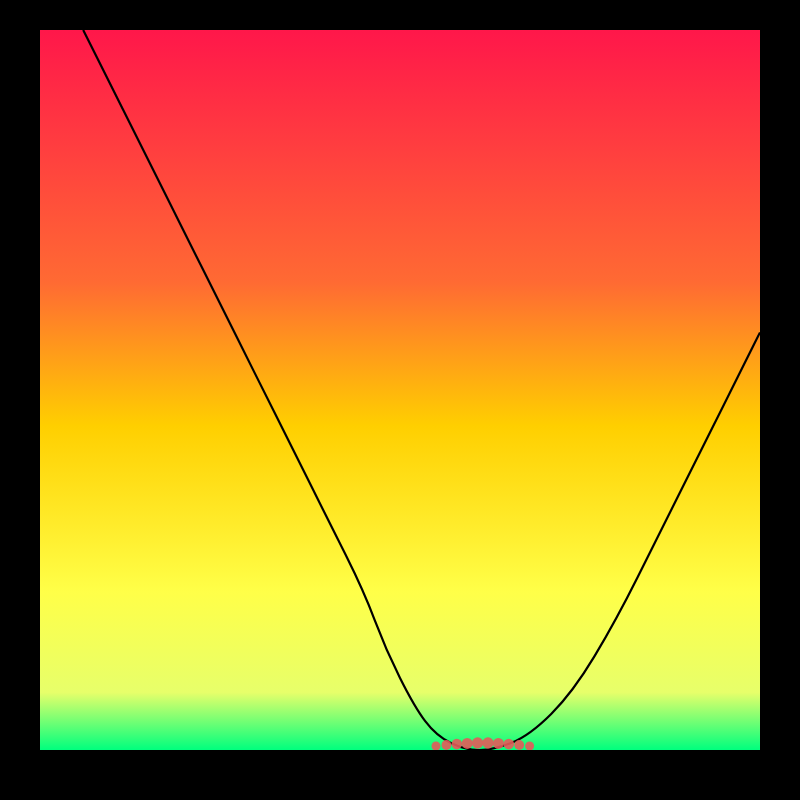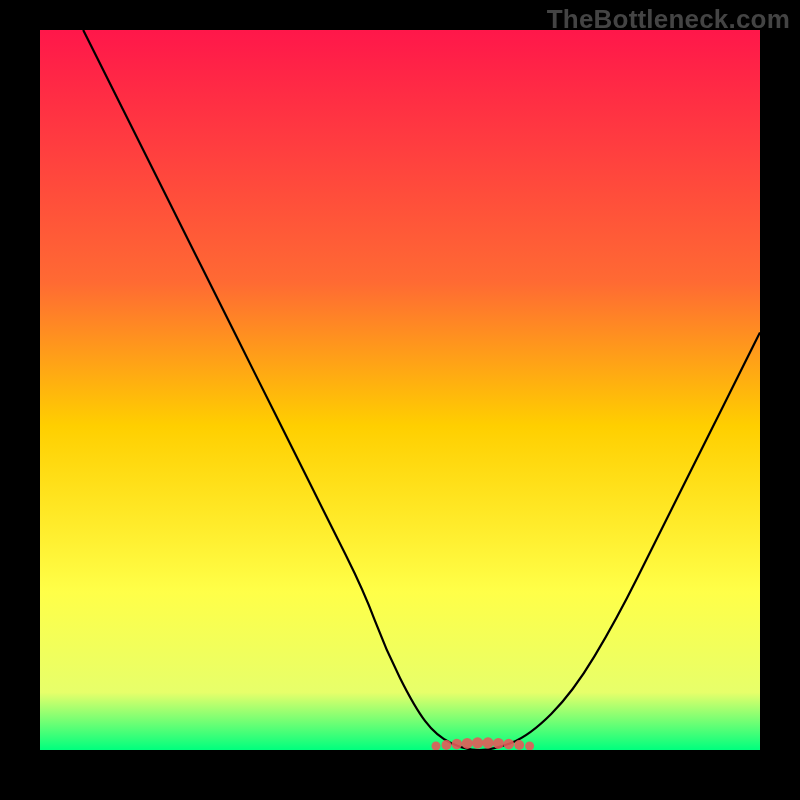--- a/index.html
+++ b/index.html
@@ -37,21 +37,20 @@
   .plot svg {
     display: block;
     width: 720px;
     height: 720px;
   }
 </style>
 </head>
 <body>
 
 <div class="frame">
-  <div class="watermark">TheBottleneck.com</div>
 
   <div class="plot">
     <svg viewBox="0 0 720 720">
       <defs>
         <linearGradient id="bg-grad" x1="0" y1="0" x2="0" y2="1">
           <stop id="g0" offset="0%" stop-color="#ff174a"></stop>
           <stop id="g1" offset="35%" stop-color="#ff6a33"></stop>
           <stop id="g2" offset="55%" stop-color="#ffcf00"></stop>
           <stop id="g3" offset="78%" stop-color="#ffff48"></stop>
           <stop id="g4" offset="92%" stop-color="#e7ff6a"></stop>

